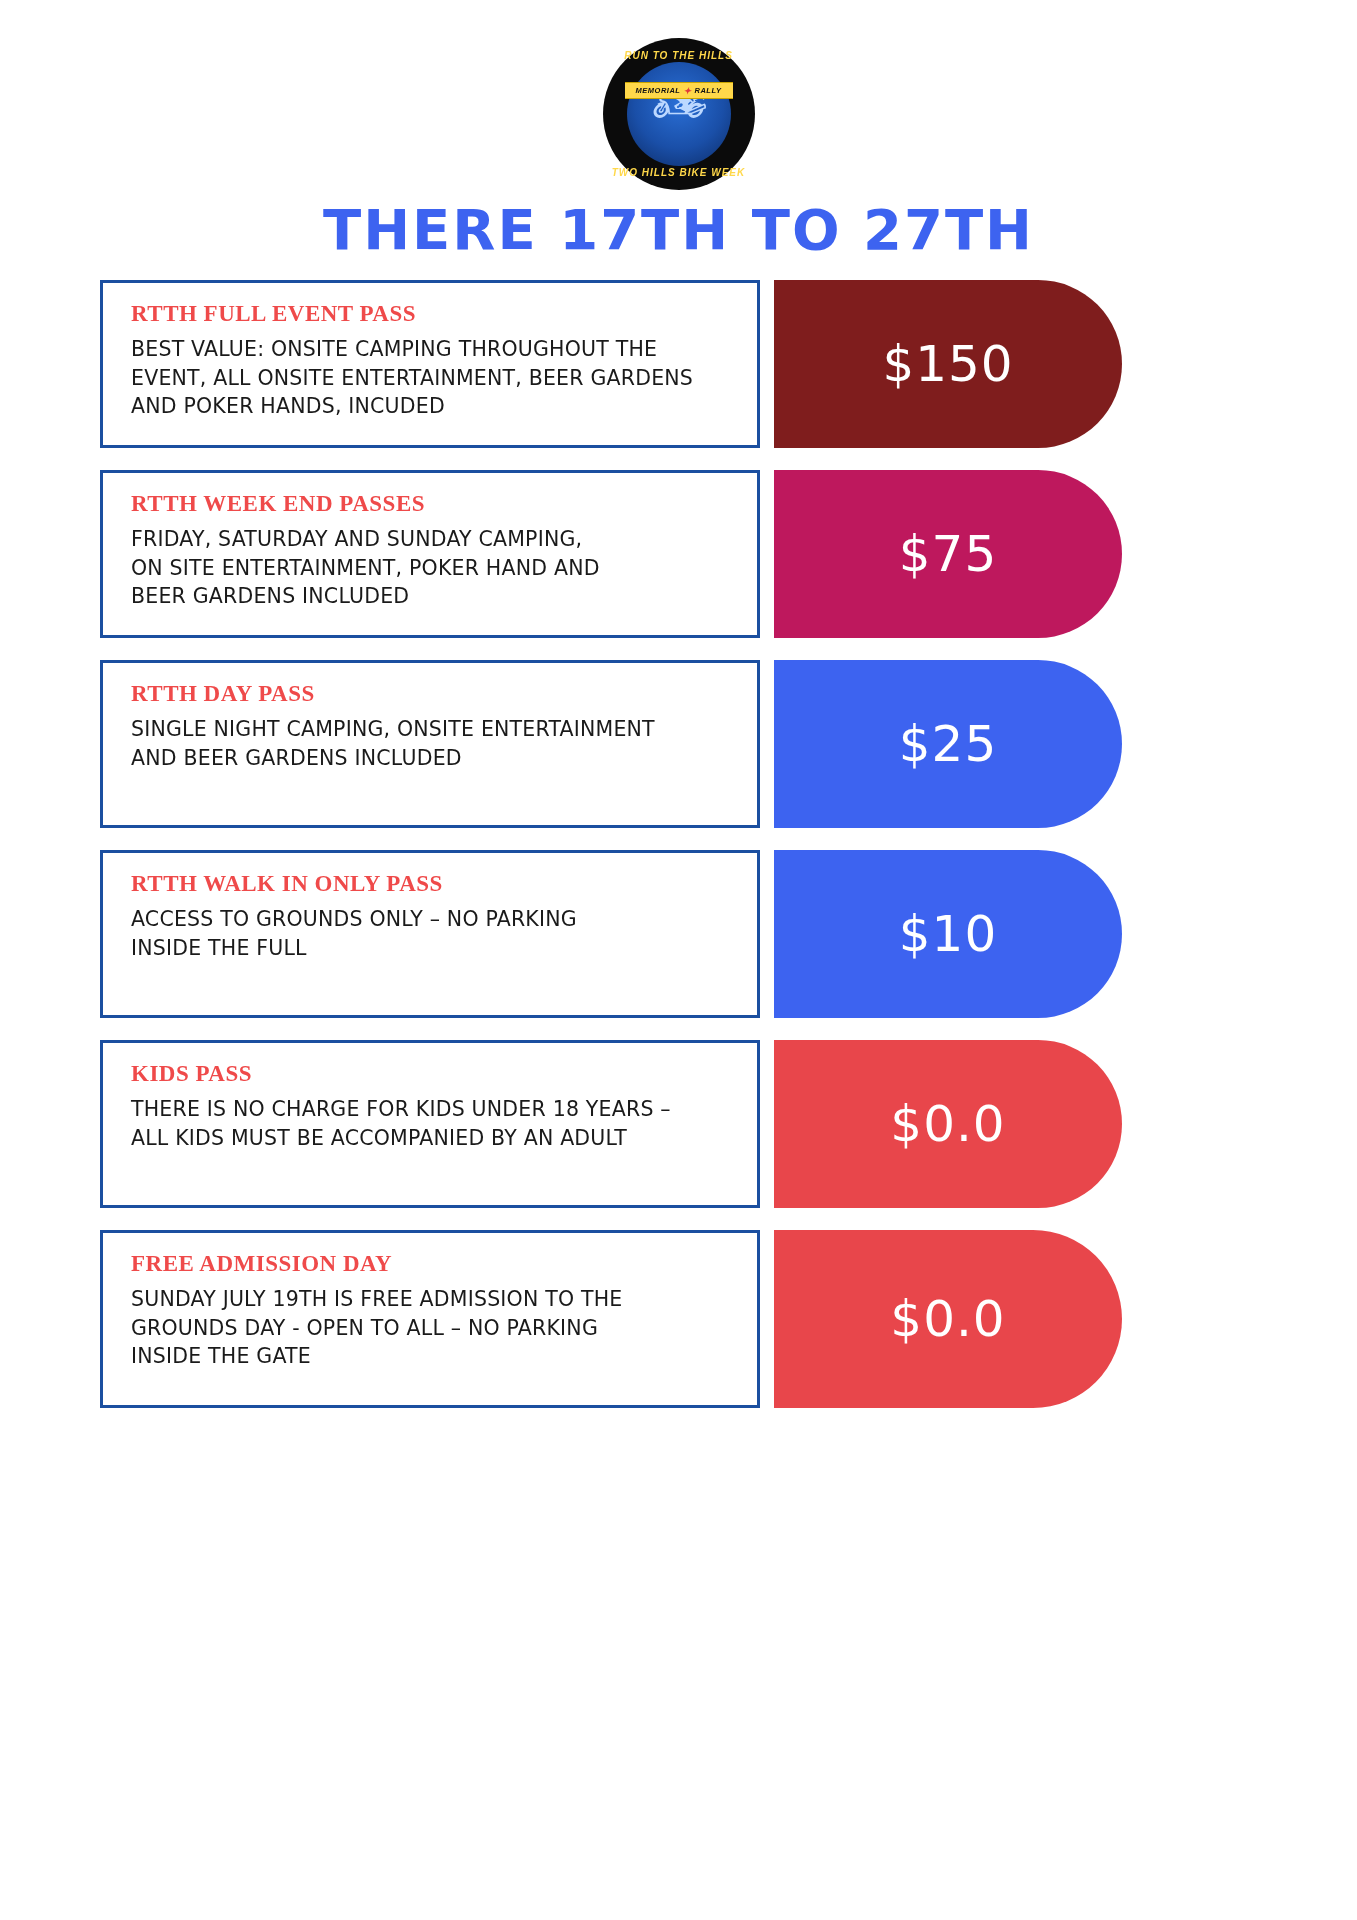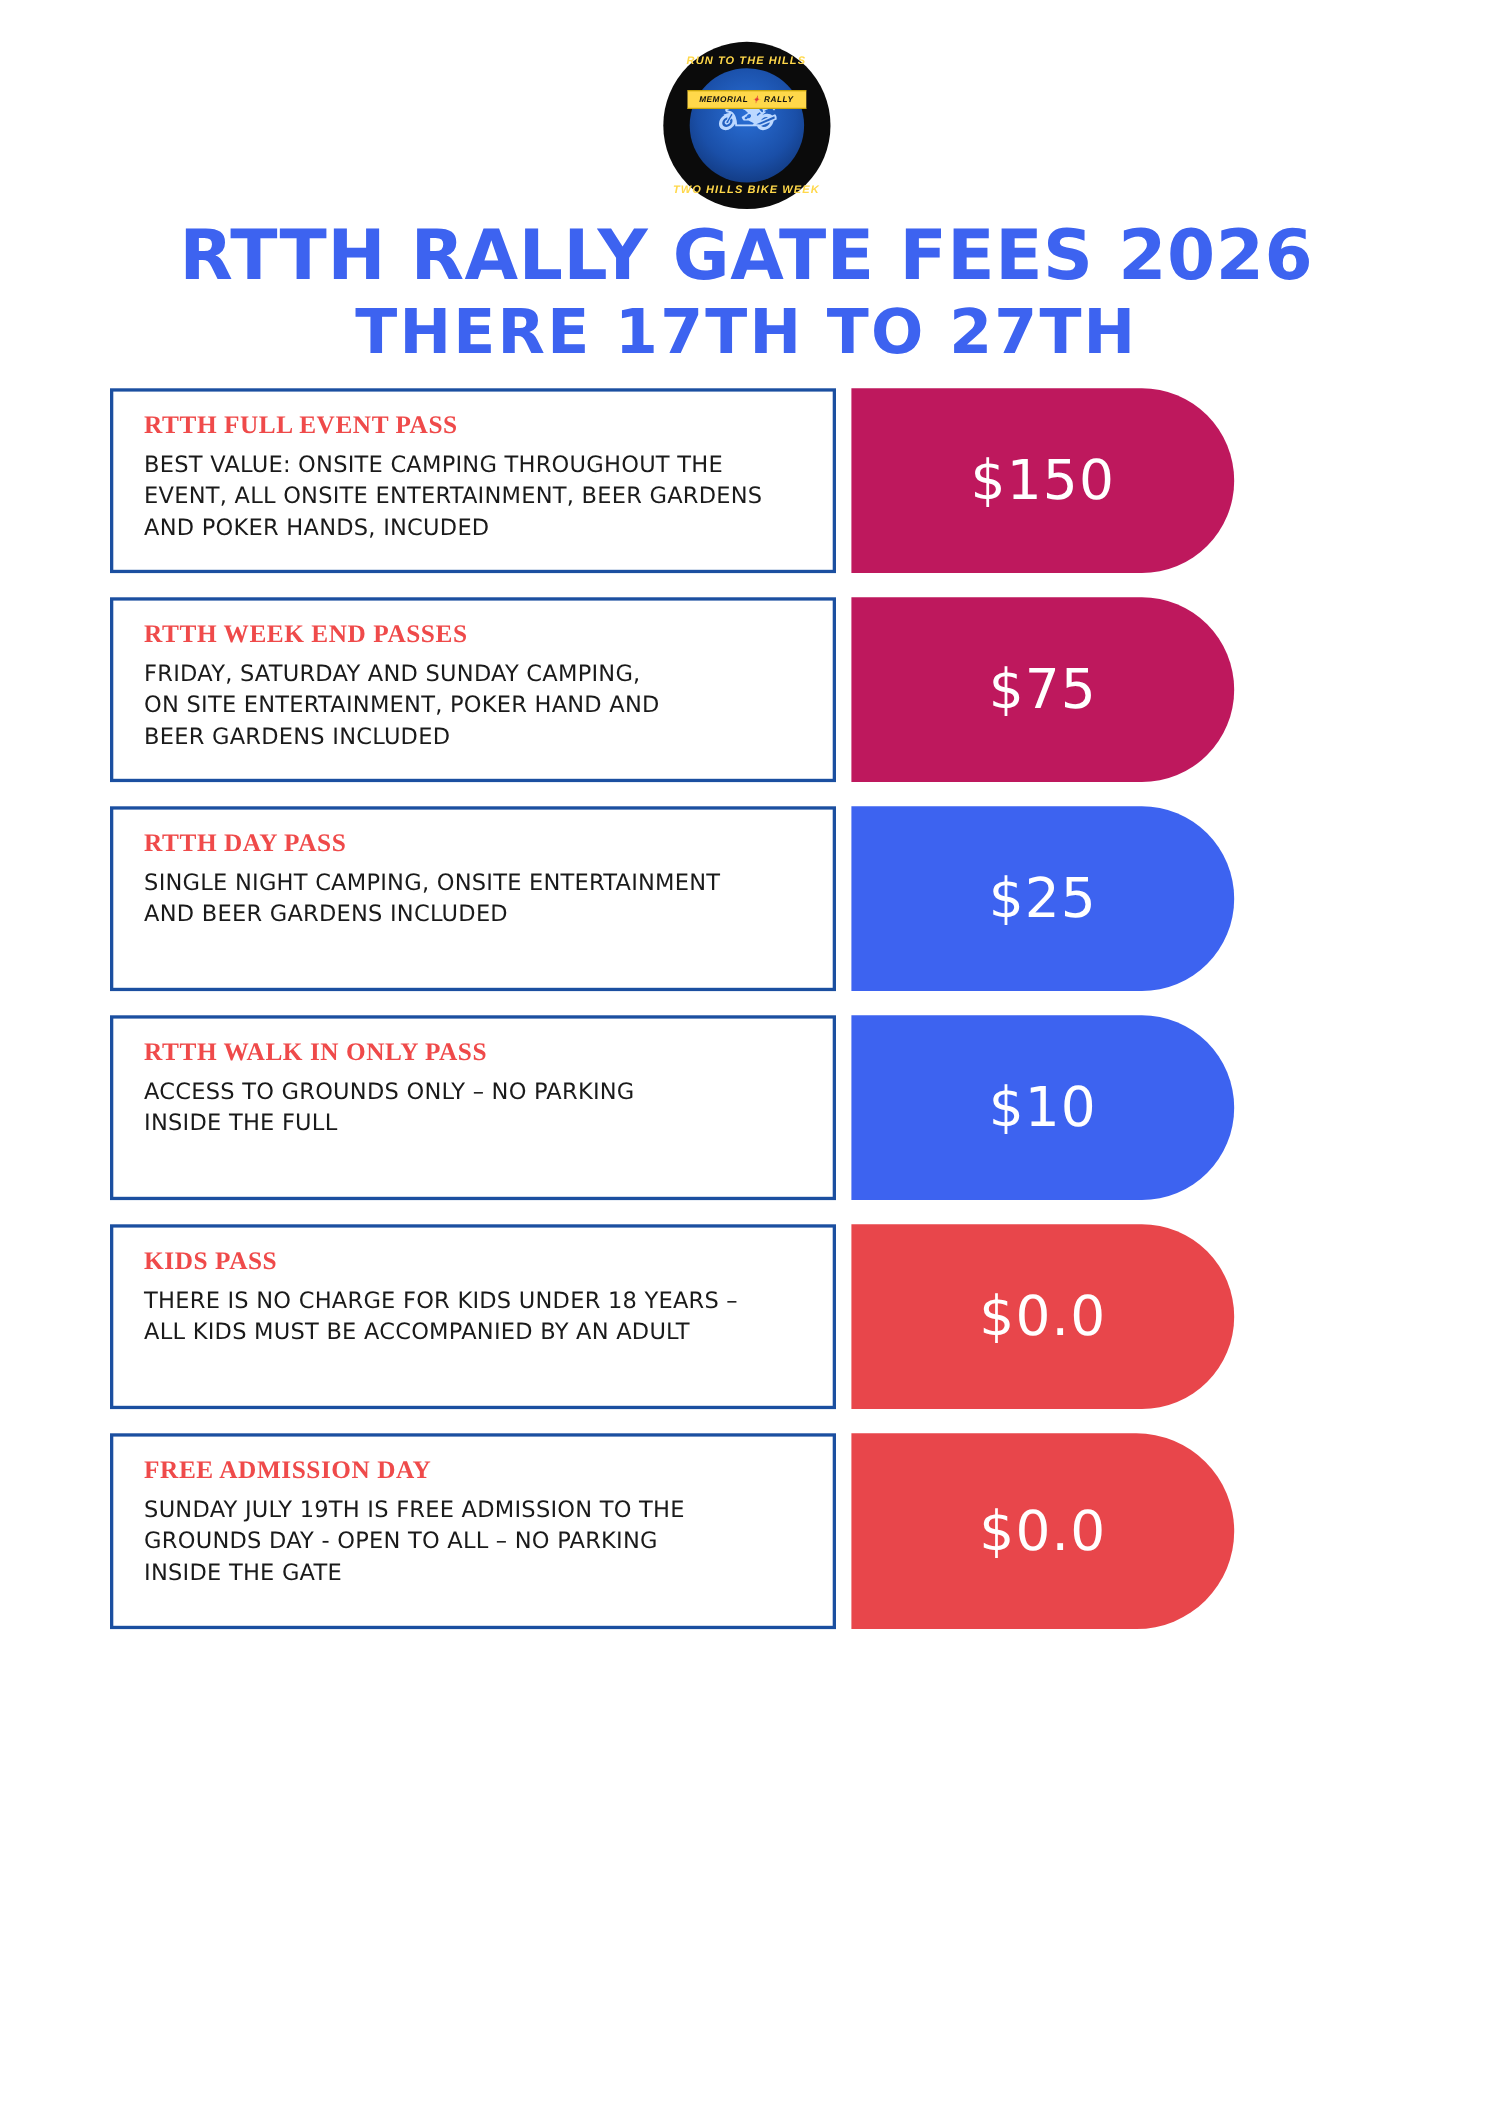--- a/index.html
+++ b/index.html
@@ -186,33 +186,32 @@
       </div>
       <div class="banner">
         <span>MEMORIAL</span>
         <span class="dot">✦</span>
         <span>RALLY</span>
       </div>
       <div class="ring-text-bottom">TWO HILLS BIKE WEEK</div>
     </div>
   </div>
 
-  <h1 class="title">RTTH RALLY GATE FEES 2026</h1>
   <h2 class="subtitle">THERE  17TH  TO  27TH</h2>
 
   <div class="rows">
 
     <div class="row">
       <div class="card">
         <div class="card-title">RTTH  FULL EVENT PASS</div>
         <div class="card-desc">BEST VALUE:  ONSITE  CAMPING  THROUGHOUT THE
 EVENT,   ALL ONSITE  ENTERTAINMENT, BEER GARDENS
 AND  POKER  HANDS, INCUDED</div>
       </div>
-      <div class="price" style="background:#be185d">$150</div>
+      <div class="price" style="background:#7f1d1d">$150</div>
     </div>
 
     <div class="row">
       <div class="card">
         <div class="card-title">RTTH  WEEK END PASSES</div>
         <div class="card-desc">FRIDAY,  SATURDAY AND SUNDAY CAMPING,
 ON SITE ENTERTAINMENT, POKER HAND AND
 BEER GARDENS INCLUDED</div>
       </div>
       <div class="price" style="background:#be185d">$75</div>

